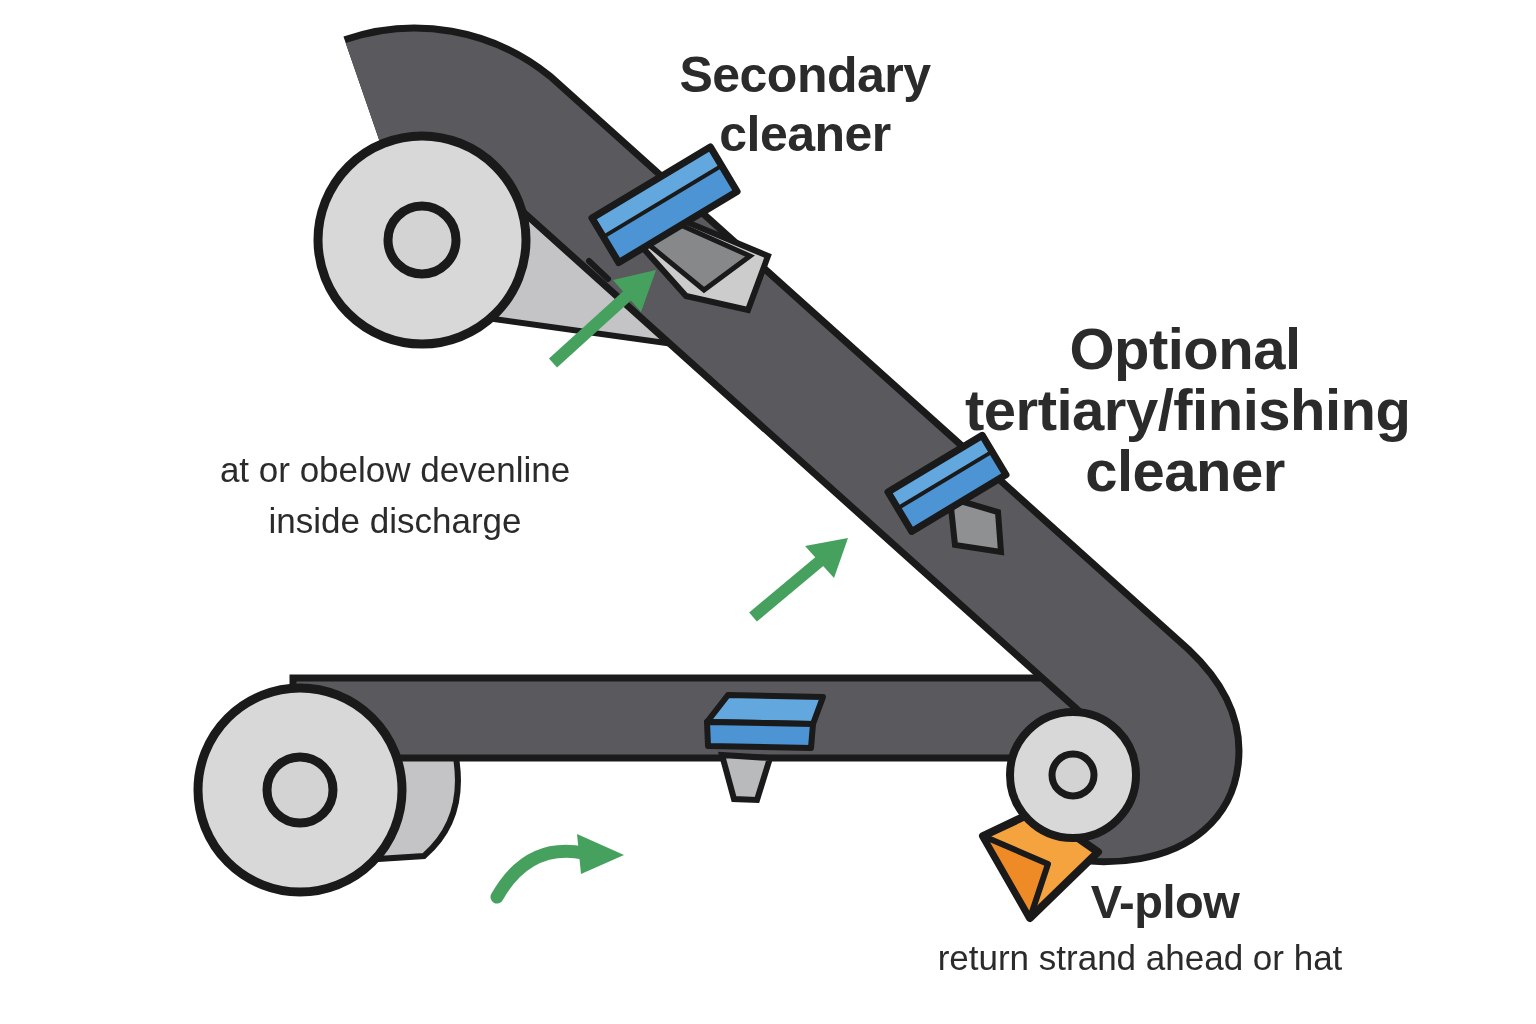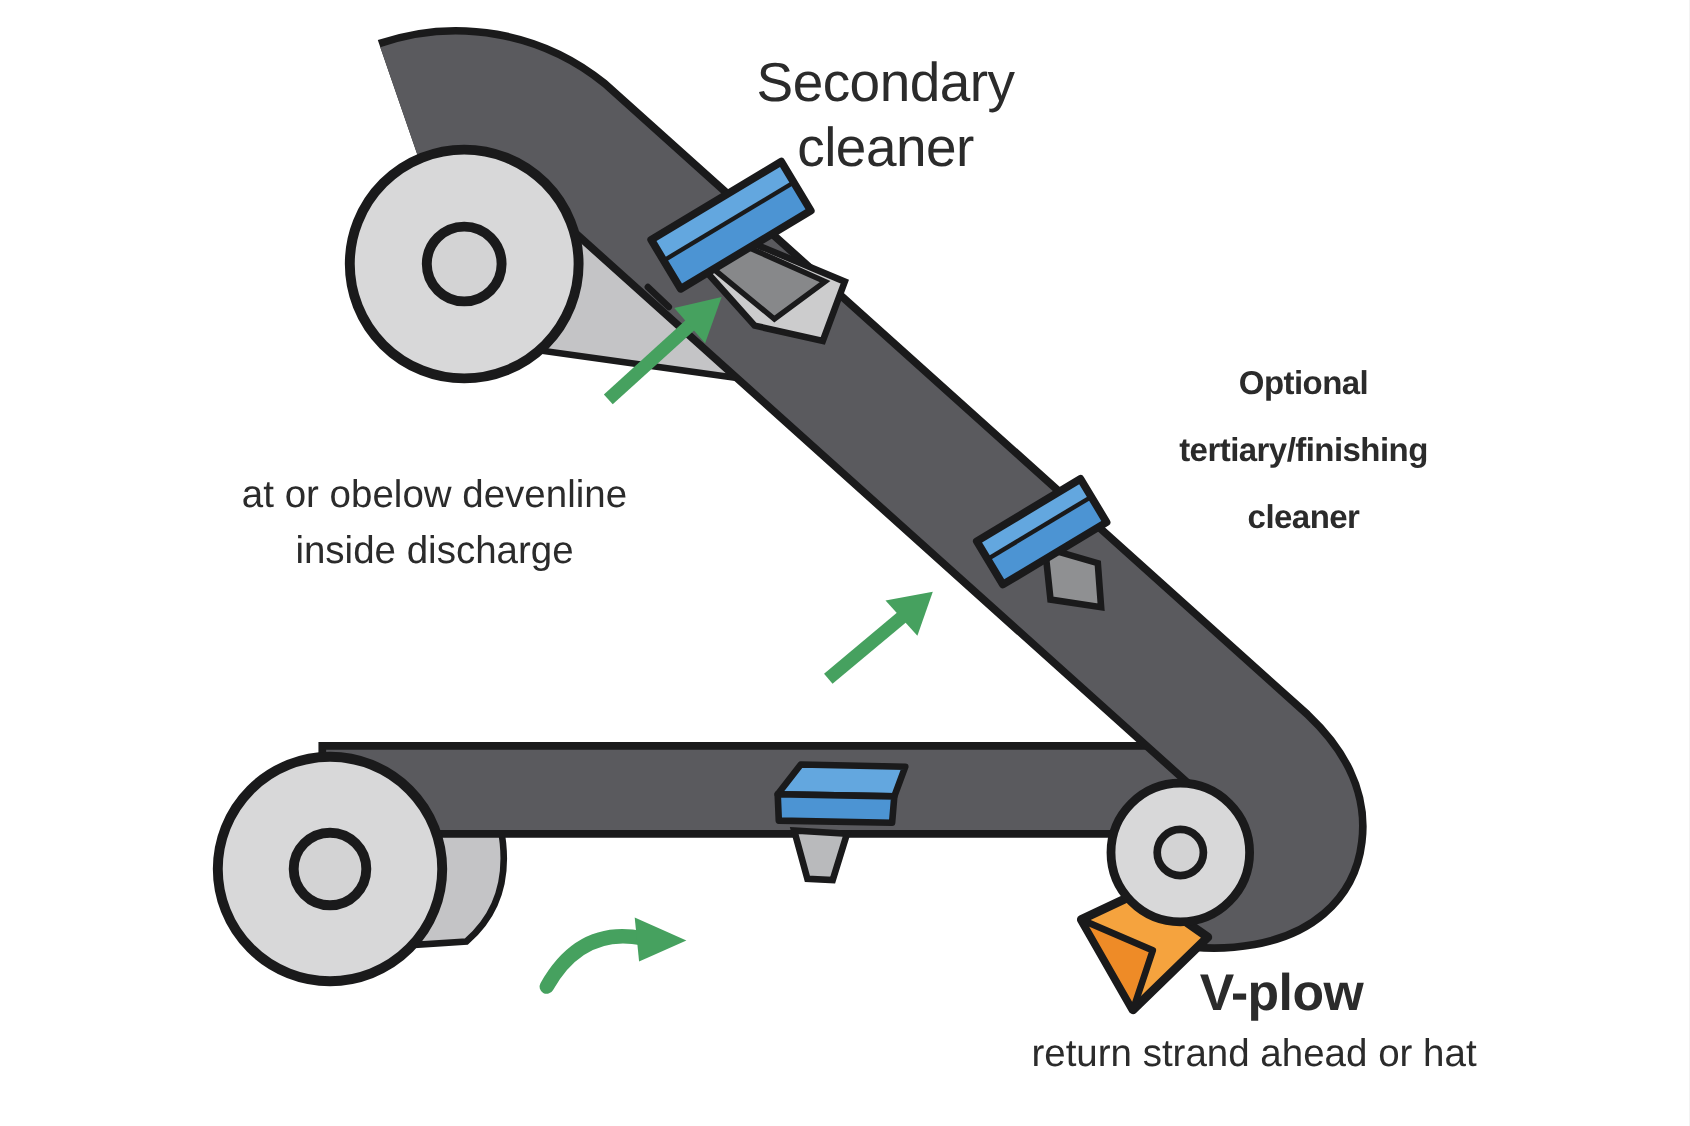--- a/index.html
+++ b/index.html
@@ -20,25 +20,25 @@
     --text:#2b2b2b;
     --bg:#ffffff;
   }
   html,body{margin:0;padding:0;background:#e8e8e8;}
   .stage{
     position:relative;width:1536px;height:1024px;background:var(--bg);
     overflow:hidden;font-family:"Liberation Sans","DejaVu Sans",sans-serif;color:var(--text);
   }
   .stage svg{position:absolute;left:0;top:0;}
   .label{position:absolute;text-align:center;white-space:pre-line;color:var(--text);}
-  .lbl-secondary{left:605px;top:46px;width:400px;font-size:50px;line-height:59px;font-weight:400;letter-spacing:-.5px;}
+  .lbl-secondary{left:605px;top:46px;width:400px;font-size:50px;line-height:59px;font-weight:700;letter-spacing:-.5px;}
   .lbl-primary{left:140px;top:404px;width:510px;}
   .lbl-primary .t{font-size:48px;line-height:54px;font-weight:600;letter-spacing:-.5px;}
-  .lbl-primary .s{font-size:35px;line-height:51px;font-weight:400;margin-top:2px;}
-  .lbl-optional{left:965px;top:318px;width:440px;font-size:30px;line-height:61px;font-weight:600;letter-spacing:-.5px;}
+  .lbl-primary .s{font-size:35px;line-height:51px;font-weight:400;margin-top:22px;}
+  .lbl-optional{left:965px;top:318px;width:440px;font-size:58px;line-height:61px;font-weight:600;letter-spacing:-.5px;}
   .lbl-plow{left:618px;top:826px;width:240px;font-size:45px;font-weight:500;}
   .lbl-vplow{left:1050px;top:874px;width:230px;font-size:47px;font-weight:600;letter-spacing:-.5px;}
   .lbl-return{left:875px;top:938px;width:530px;font-size:35px;font-weight:400;}
 </style>
 </head>
 <body>
 
 <div class="stage">
 
   <svg width="1536" height="1024" viewBox="0 0 1536 1024">

